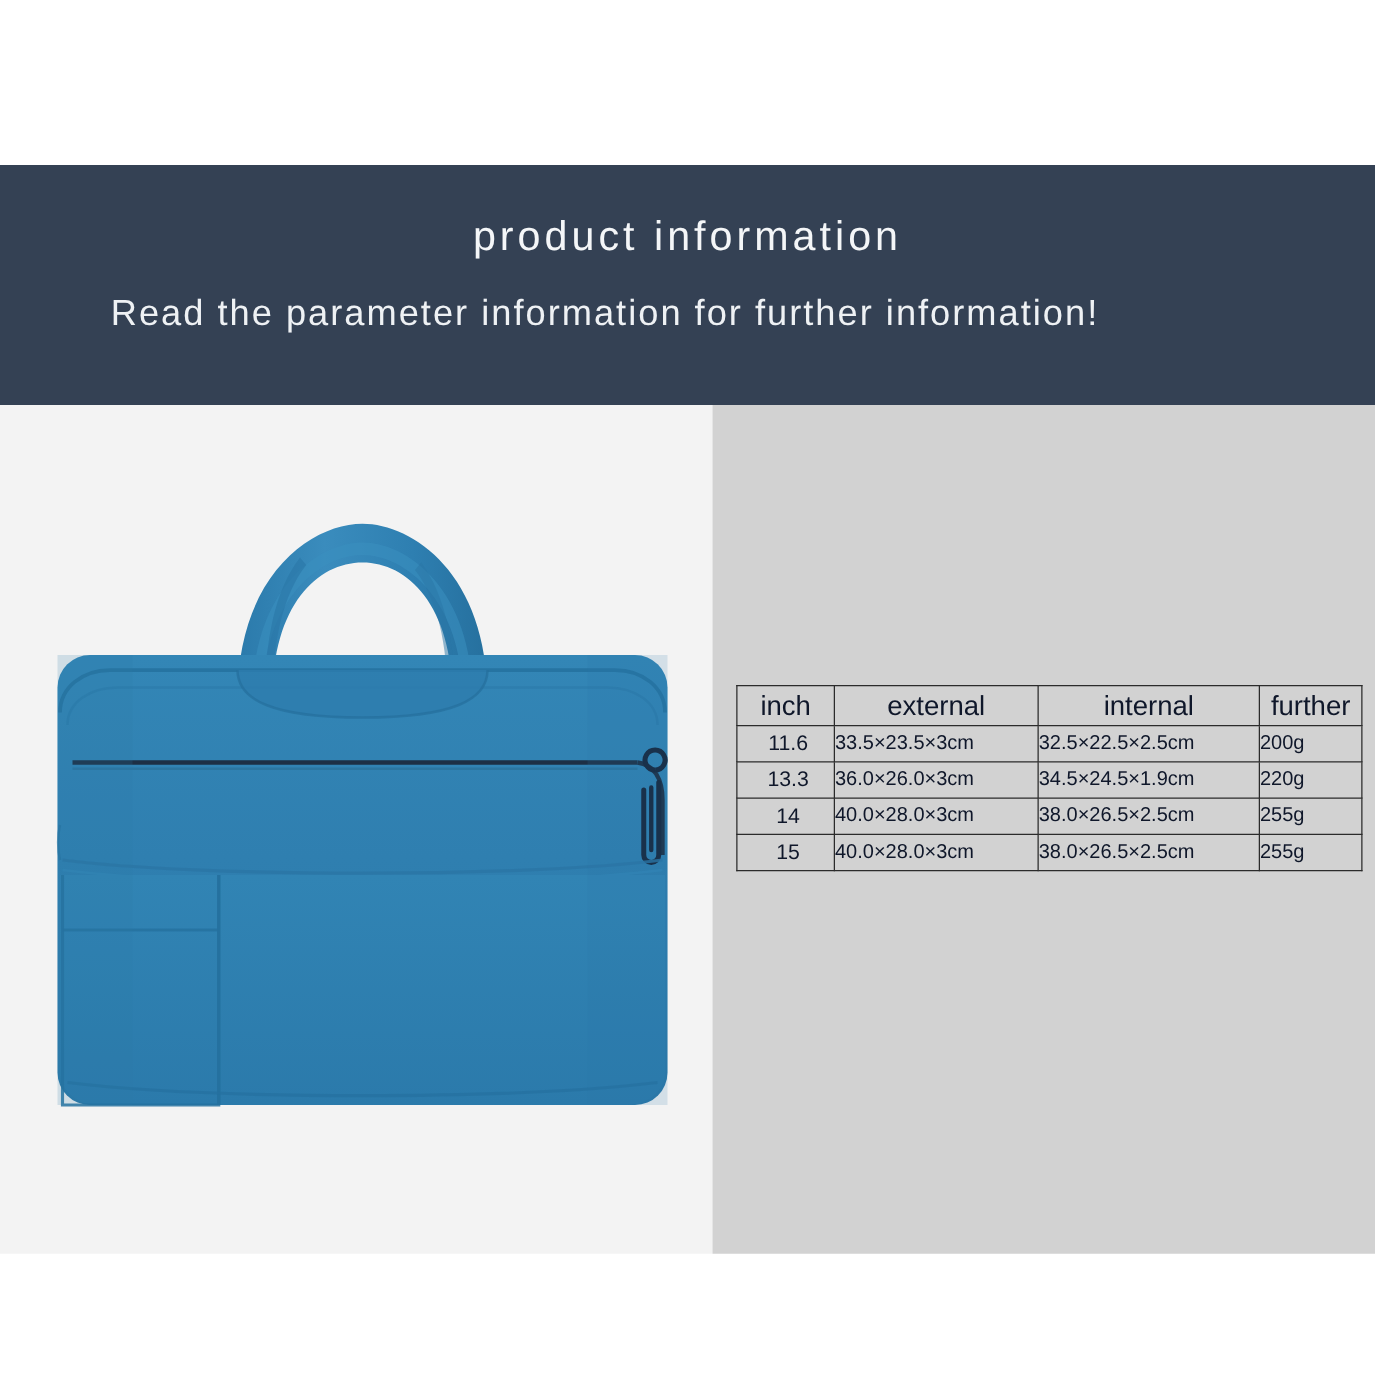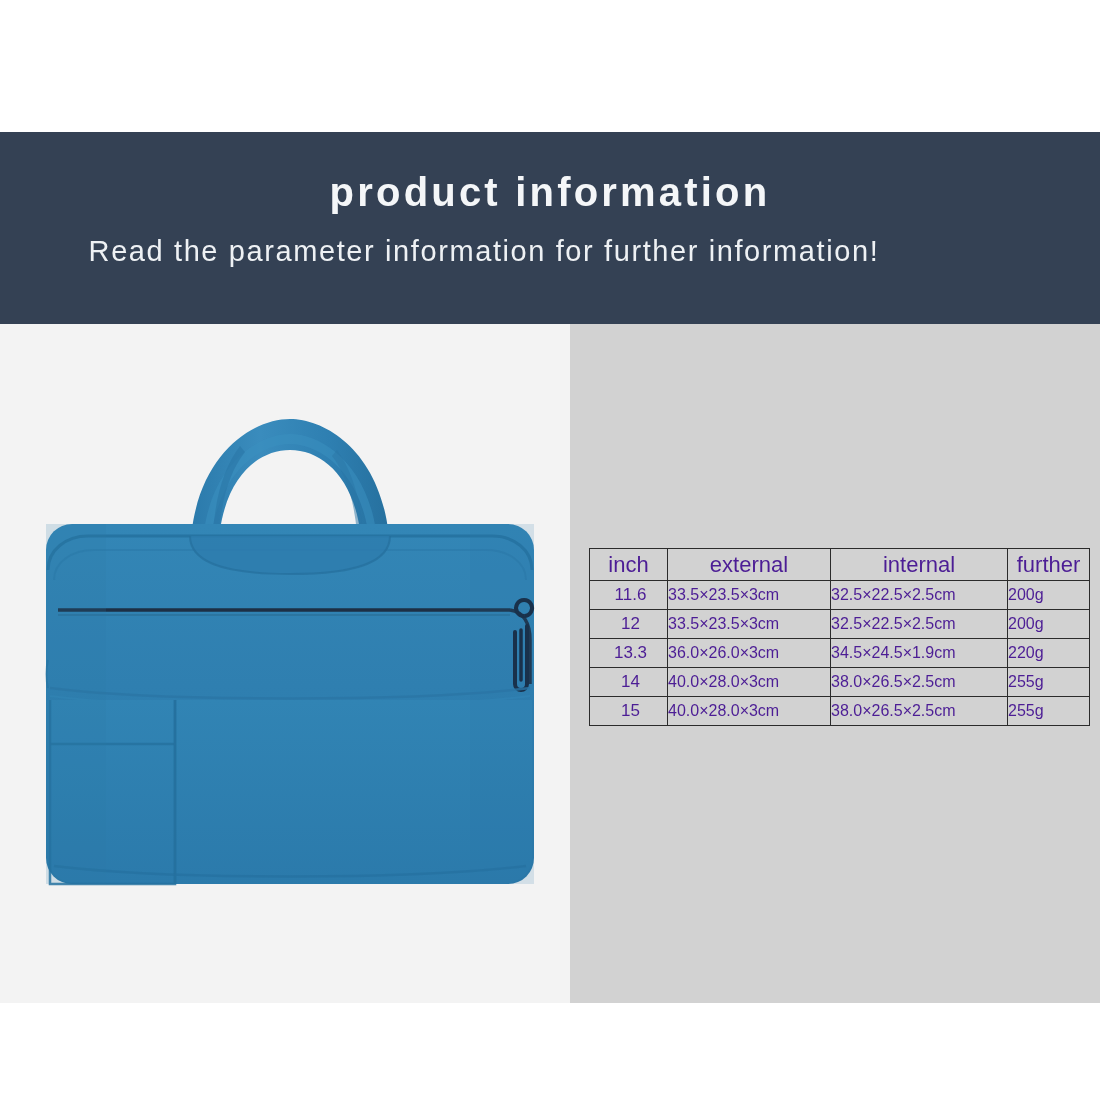--- a/index.html
+++ b/index.html
@@ -37,23 +37,23 @@
     height: 192px;
     background: #344154;
     box-sizing: border-box;
   }
   .header-title {
     position: absolute;
     left: 0; top: 38px;
     width: 1100px;
     text-align: center;
     color: #f4f6f8;
-    font-size: 40px;
+    font-size: 33px;
     letter-spacing: 3.2px;
-    font-weight: 700;
+    font-weight: 400;
     white-space: nowrap;
   }
   .header-subtitle {
     position: absolute;
     left: 0; top: 103px;
     width: 968px;
     text-align: center;
     color: #eef1f4;
     font-size: 29px;
     letter-spacing: 1.6px;
@@ -102,21 +102,21 @@
   }
   table.spec-table {
     border-collapse: collapse;
     width: 500px;
     background: #d2d2d2;
     table-layout: fixed;
   }
   table.spec-table th,
   table.spec-table td {
     border: 1px solid #2b2b2b;
-    color: #4c1d95;
+    color: #0f172a;
     font-weight: 400;
     padding: 0;
     background: #d2d2d2;
     margin-left: 28px;
   }
   table.spec-table th {
     height: 31px;
     font-size: 22px;
     text-align: center;
   }
@@ -235,26 +235,20 @@
             </tr>
           </thead>
           <tbody>
             <tr>
               <td class="col-inch">11.6</td>
               <td>33.5×23.5×3cm</td>
               <td>32.5×22.5×2.5cm</td>
               <td>200g</td>
             </tr>
             <tr>
-              <td class="col-inch">12</td>
-              <td>33.5×23.5×3cm</td>
-              <td>32.5×22.5×2.5cm</td>
-              <td>200g</td>
-            </tr>
-            <tr>
               <td class="col-inch">13.3</td>
               <td>36.0×26.0×3cm</td>
               <td>34.5×24.5×1.9cm</td>
               <td>220g</td>
             </tr>
             <tr>
               <td class="col-inch">14</td>
               <td>40.0×28.0×3cm</td>
               <td>38.0×26.5×2.5cm</td>
               <td>255g</td>

